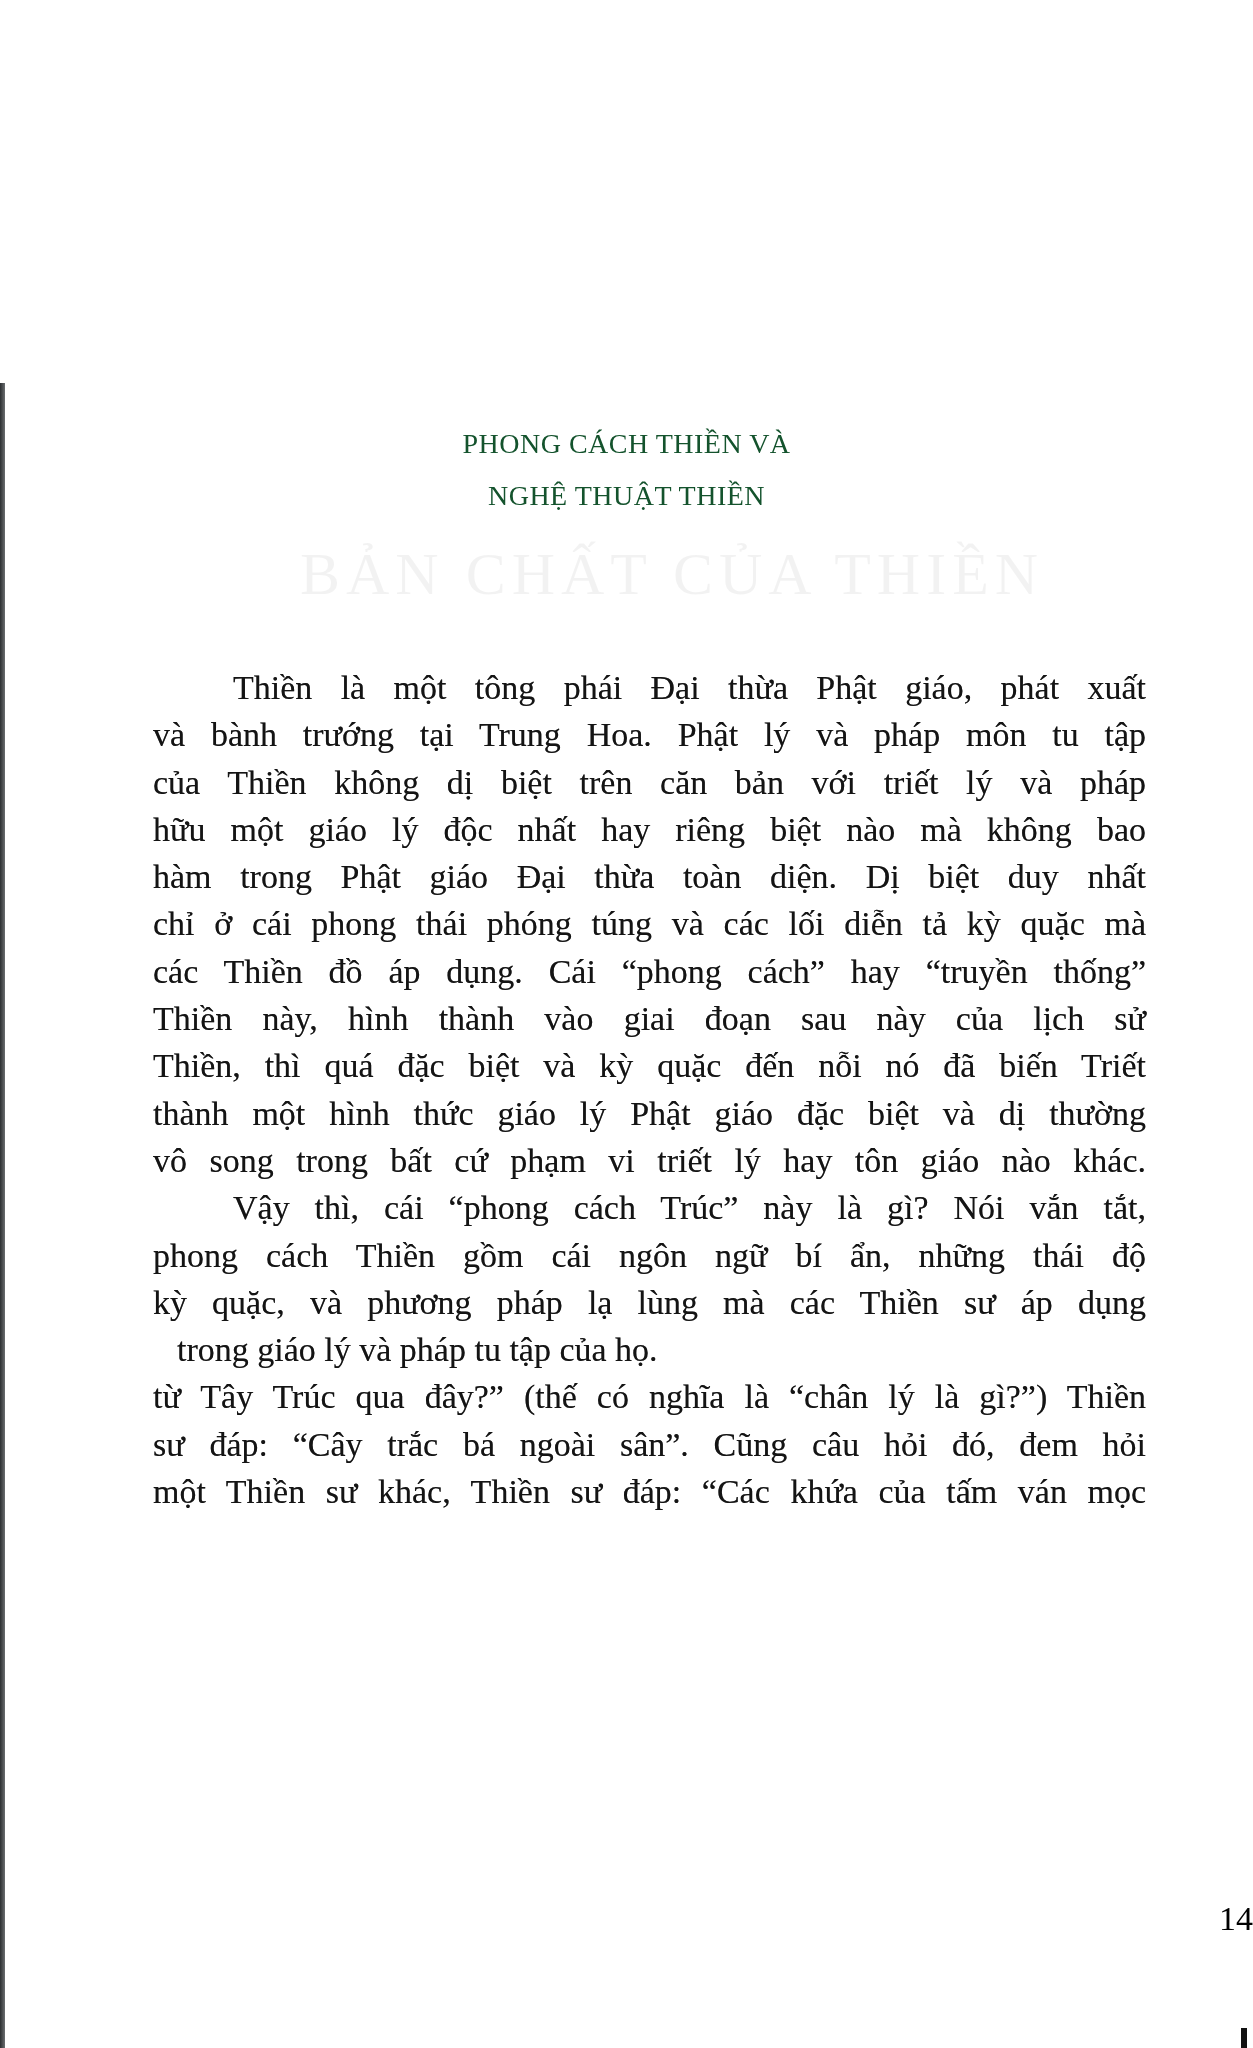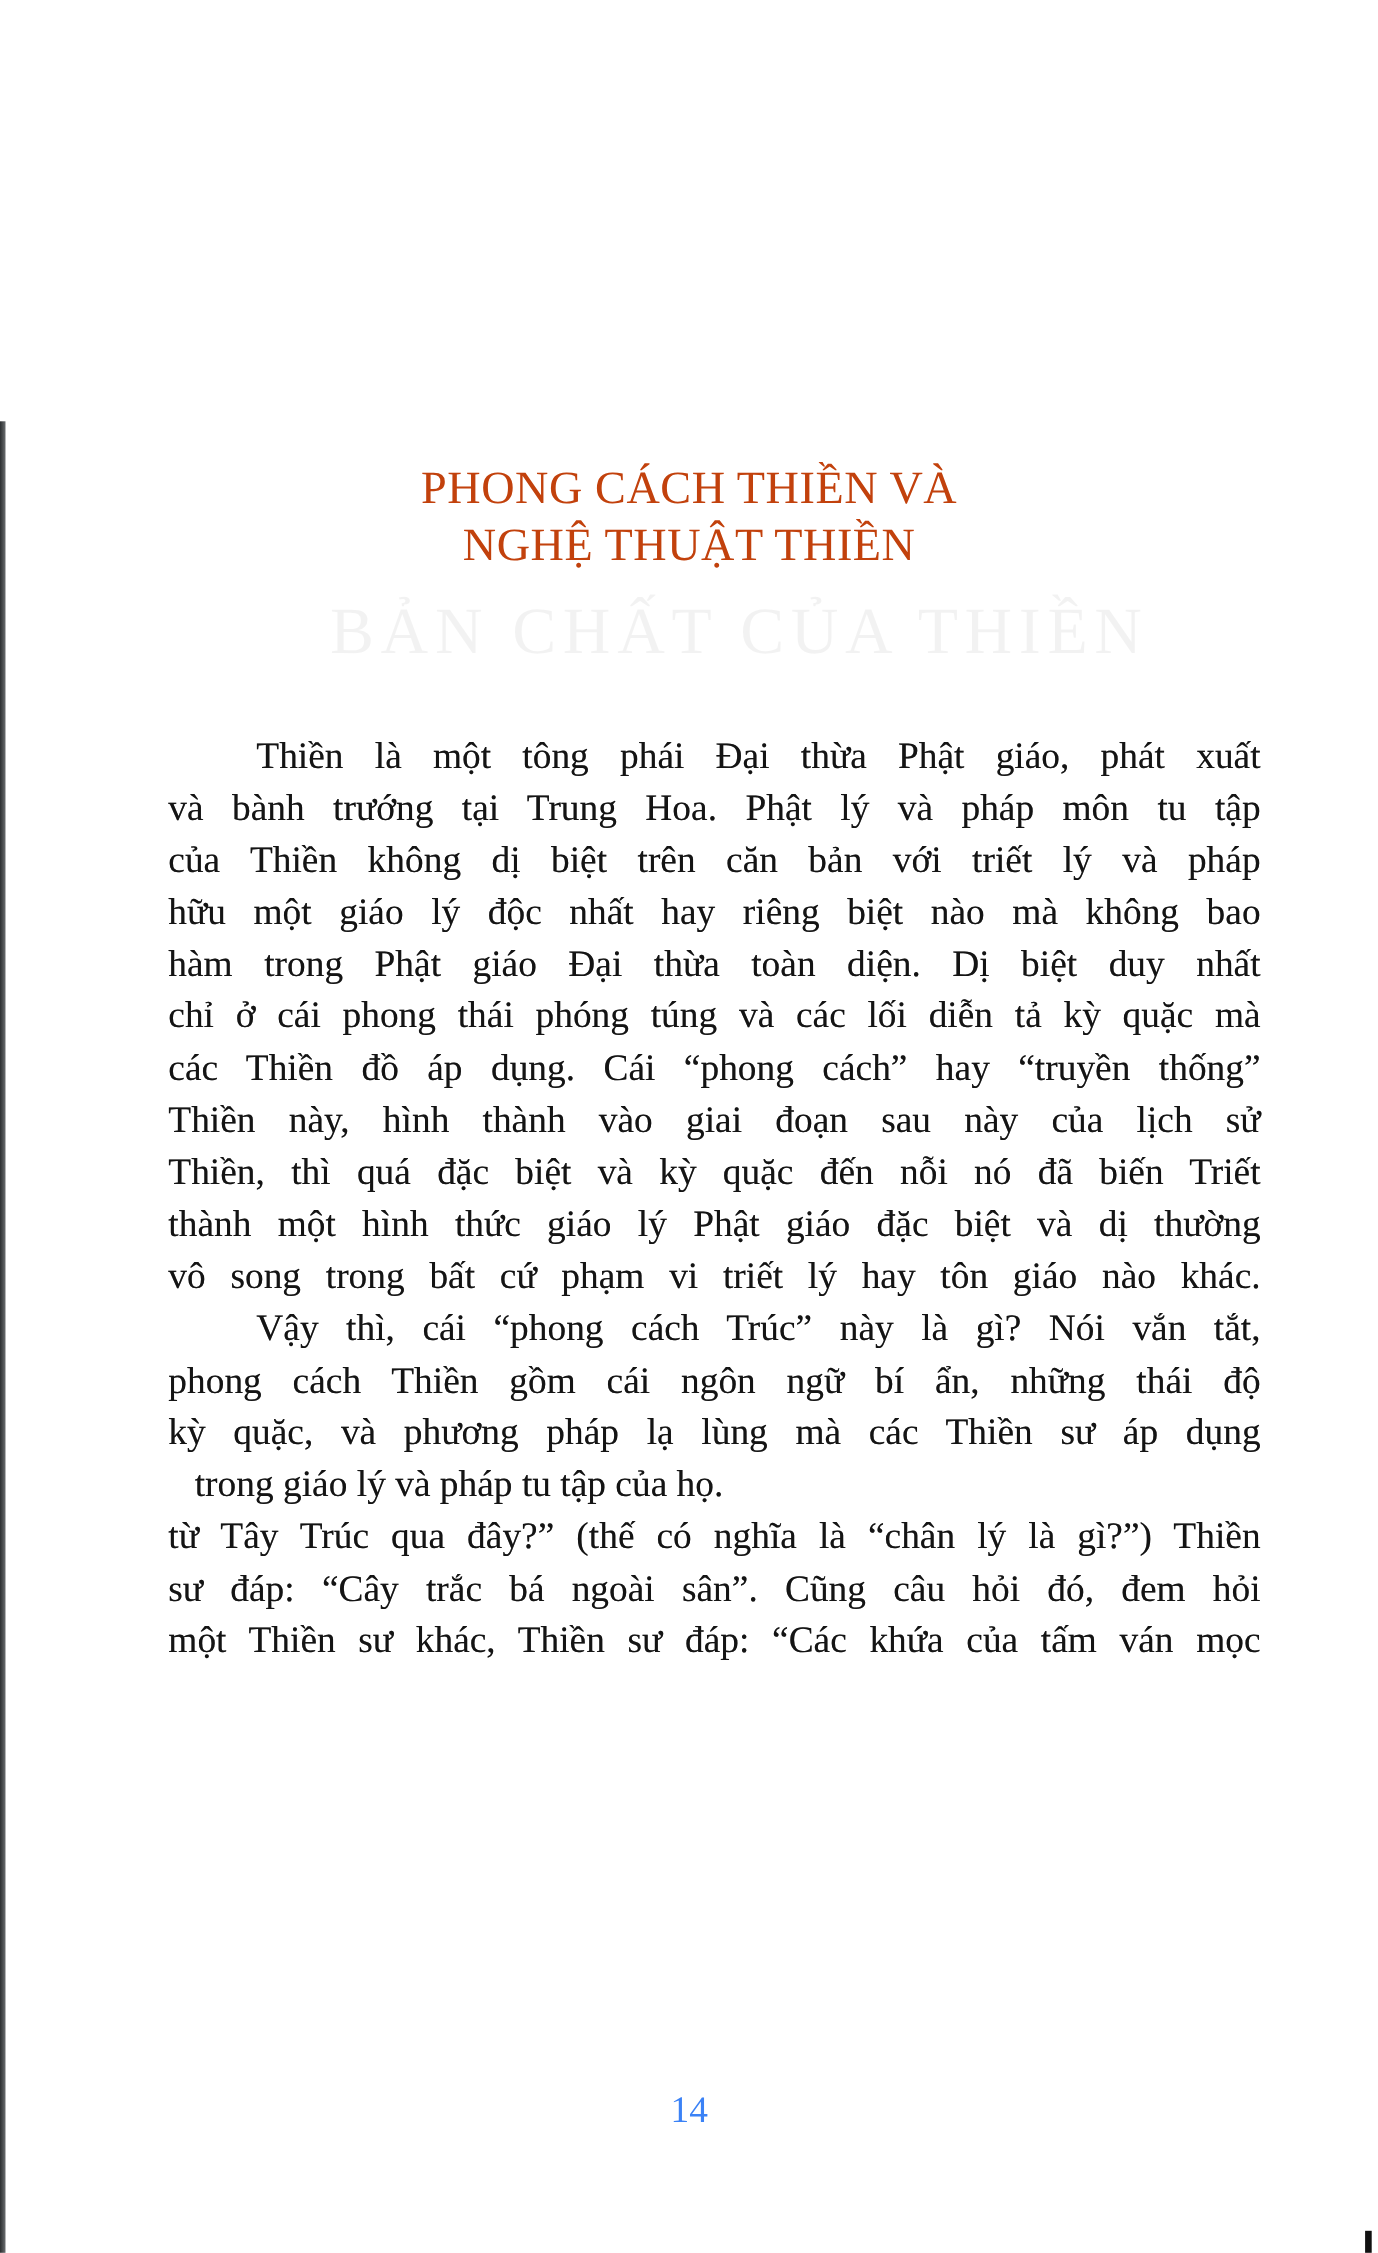--- a/index.html
+++ b/index.html
@@ -33,24 +33,24 @@
     }
     .title-block {
       position: absolute;
       top: 418px;
       left: 0;
       width: 1253px;
       text-align: center;
     }
     .title-line {
       font-family: "Liberation Serif", serif;
-      font-size: 42px;
+      font-size: 28px;
       line-height: 52px;
       letter-spacing: 0.5px;
-      color: #c2410c;
+      color: #14532d;
     }
     .body-text {
       position: absolute;
       top: 664px;
       left: 153px;
       width: 993px;
       font-family: "Liberation Serif", serif;
       font-size: 34px;
       line-height: 47.3px;
       color: #141414;
@@ -68,24 +68,24 @@
       margin-left: 24px;
     }
     .line.indent {
       padding-left: 80px;
     }
     .page-number {
       position: absolute;
       top: 1900px;
       left: 0;
       width: 1253px;
-      text-align: center;
+      text-align: right;
       font-family: "Liberation Serif", serif;
       font-size: 34px;
-      color: #3b82f6;
+      color: #000000;
     }
     .bleed {
       position: absolute;
       color: rgba(0,0,0,0.05);
       font-family: "Liberation Serif", serif;
       font-size: 60px;
       letter-spacing: 6px;
       pointer-events: none;
     }
   </style>

